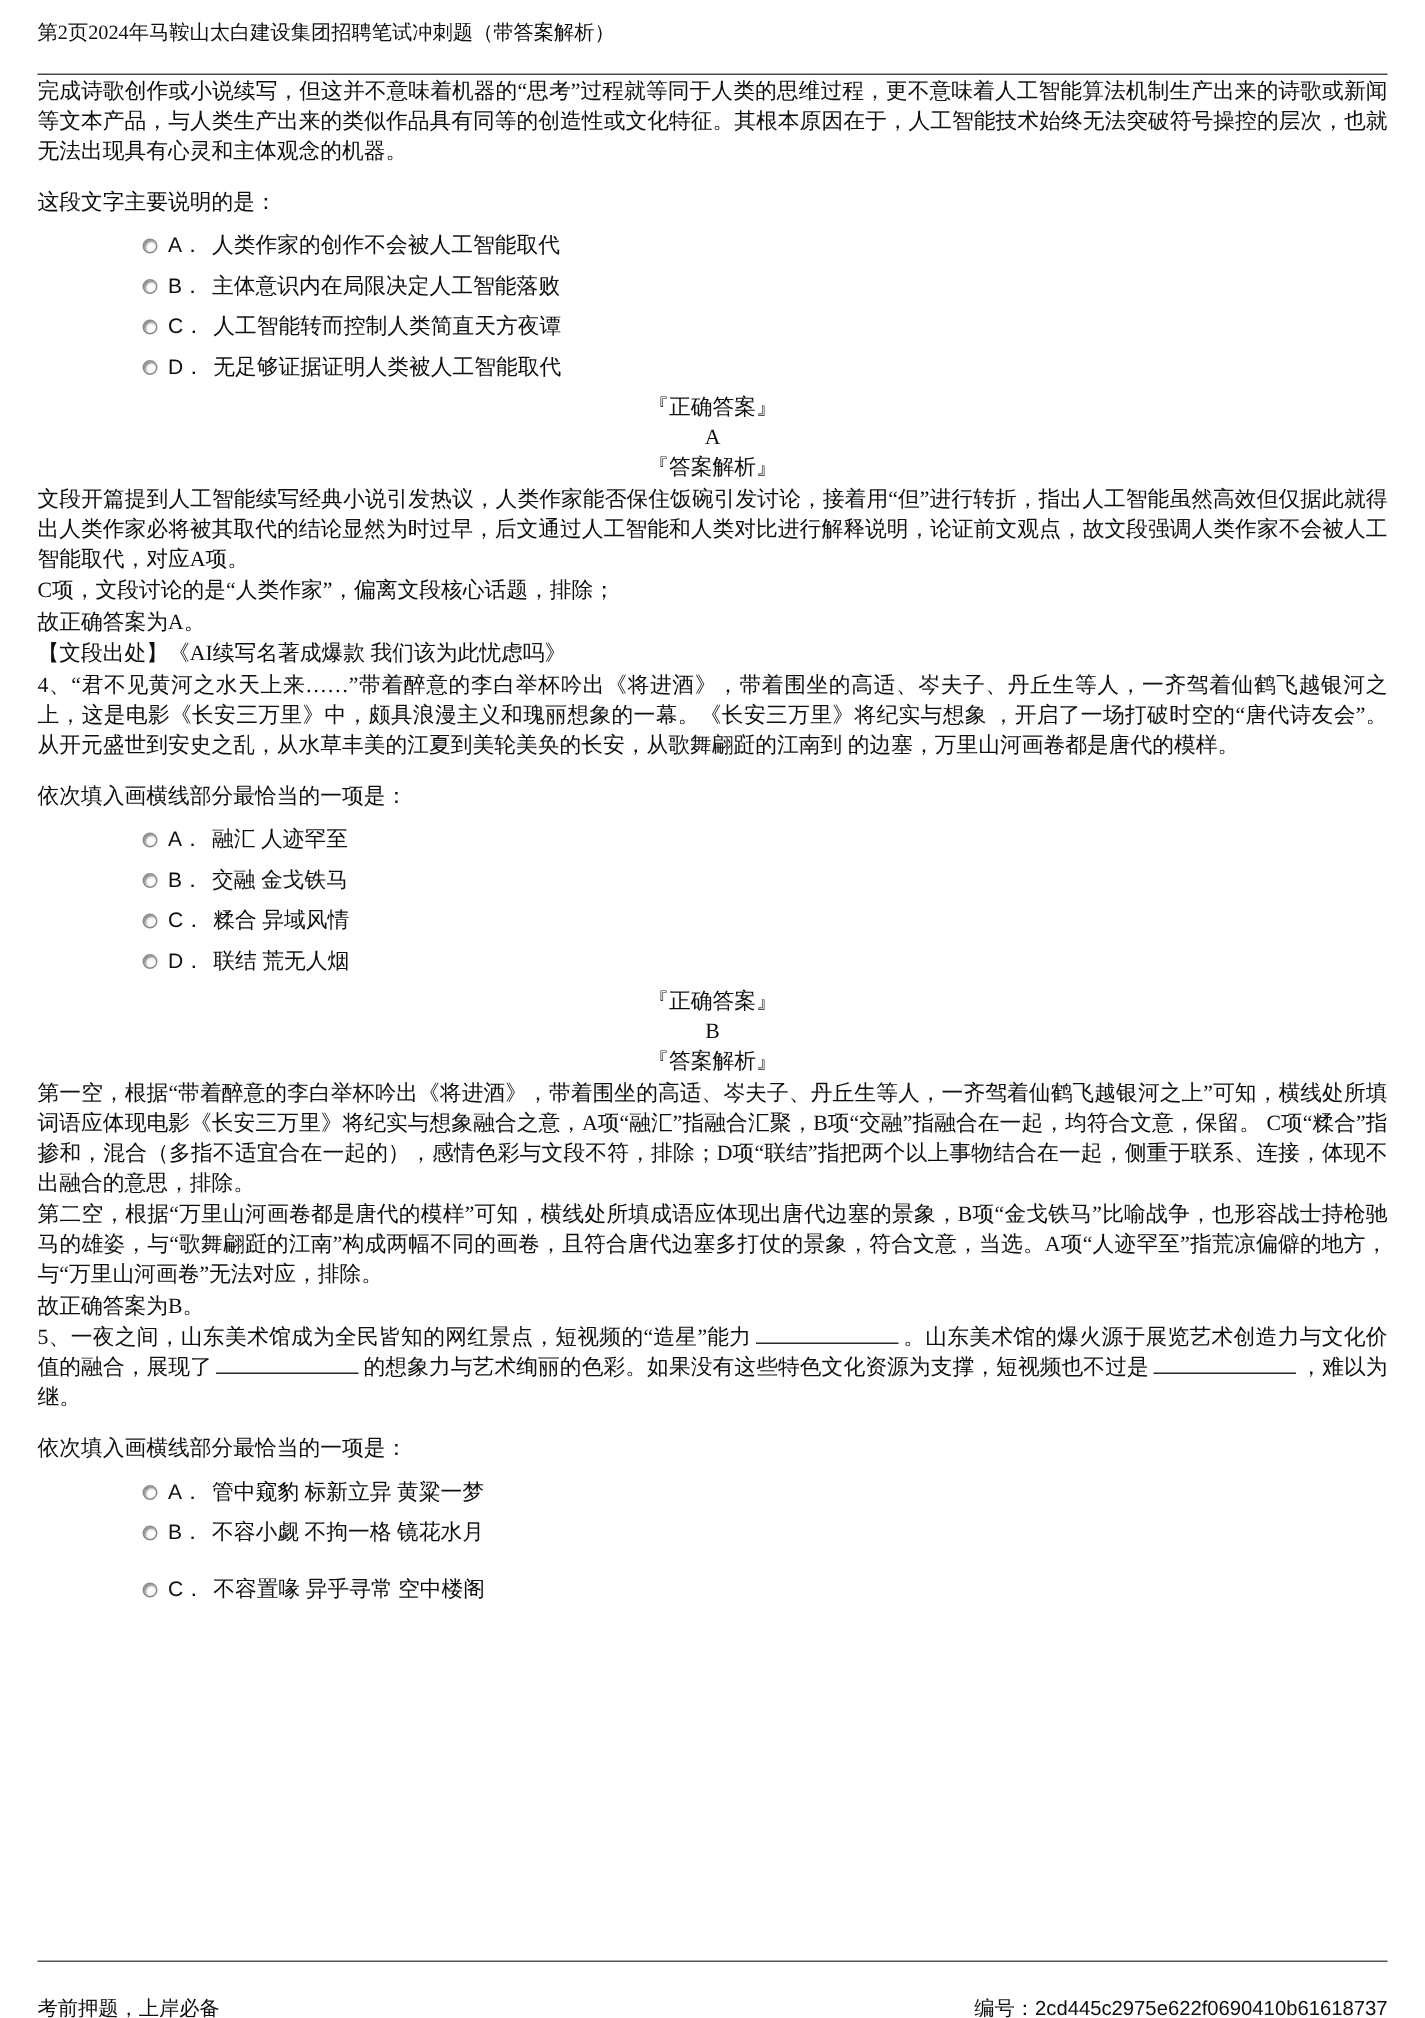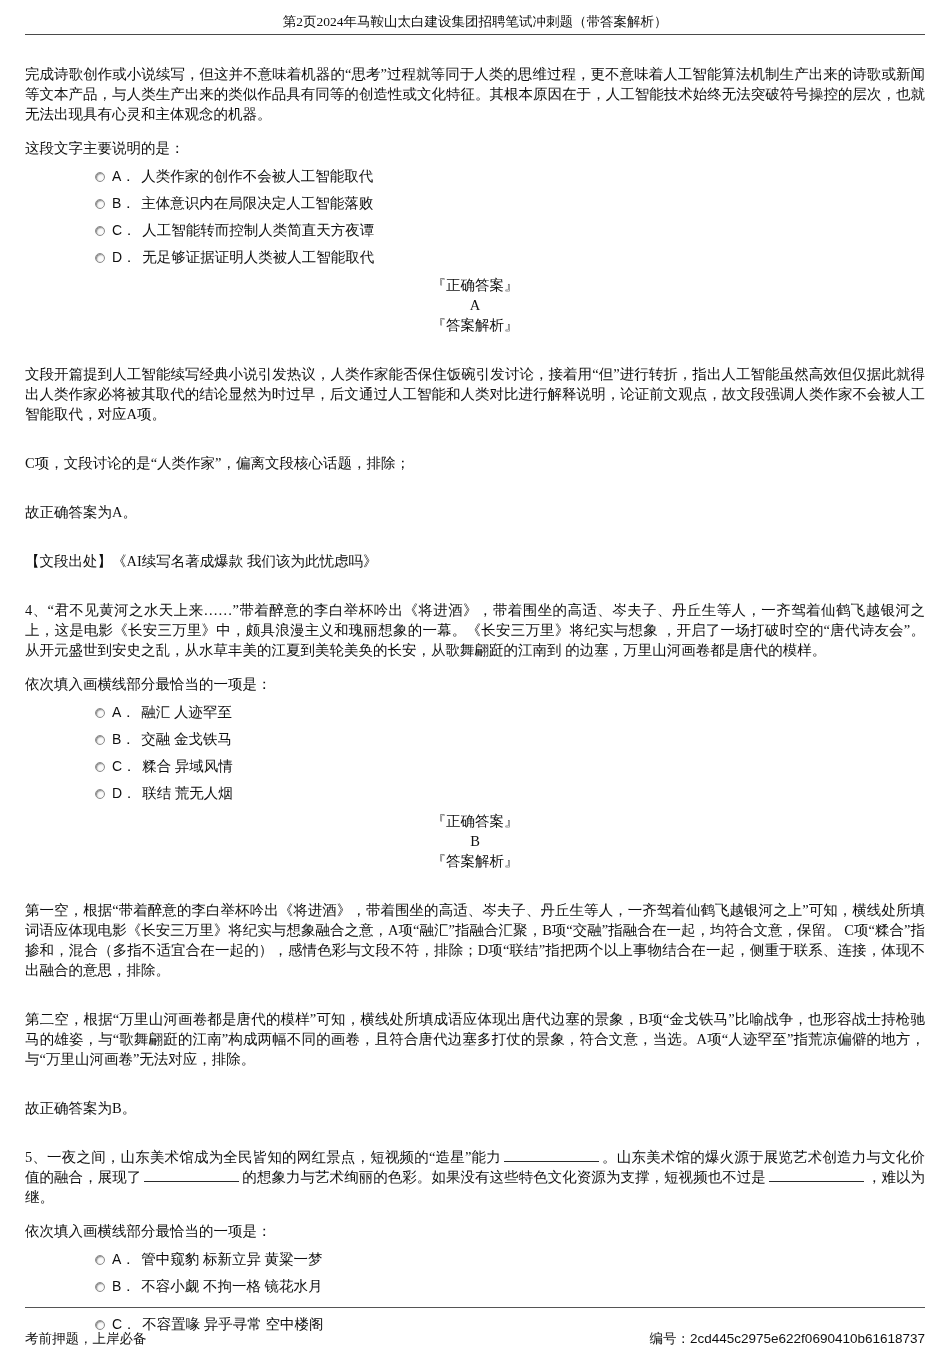--- a/index.html
+++ b/index.html
@@ -4,24 +4,24 @@
 <style>
   * { margin:0; padding:0; box-sizing:border-box; }
   html,body { background:#fff; }
   body {
     width:950px; height:1345px; position:relative; overflow:hidden;
     color:#0f0f0f;
     font-family:"Liberation Serif","DejaVu Serif",serif;
   }
   .page { padding:13px 25px 0 25px; }
   .hdr {
-    display:flex; justify-content:center; align-items:flex-end;
-    font-size:13.5px; padding-bottom:3px; border-bottom:1px solid #4a4a4a;
+    display:flex; justify-content:flex-start; align-items:flex-end;
+    font-size:13.5px; padding-bottom:18px; border-bottom:1px solid #4a4a4a;
   }
-  .body { font-size:14.5px; line-height:20px; text-align:justify; margin-top:29px; }
+  .body { font-size:14.5px; line-height:20px; text-align:justify; margin-top:1px; }
   .qstart { }
   .stem { margin-top:14px; font-size:14.5px; line-height:20px; }
   .opts { margin-top:8px; }
   .opt { display:flex; align-items:center; margin:6px 0 0 70px; height:21px; }
   .opt.gap { margin-top:17px; }
   .radio {
     flex:0 0 auto; width:10px; height:10px; border:1px solid #8a8a8a; border-radius:50%;
     background:#fcfcfc; box-shadow:inset 1px 1px 1.5px rgba(0,0,0,.5); margin-right:7px;
   }
   .opt-letter { font-family:"Liberation Sans","DejaVu Sans",sans-serif; font-size:14px; }

